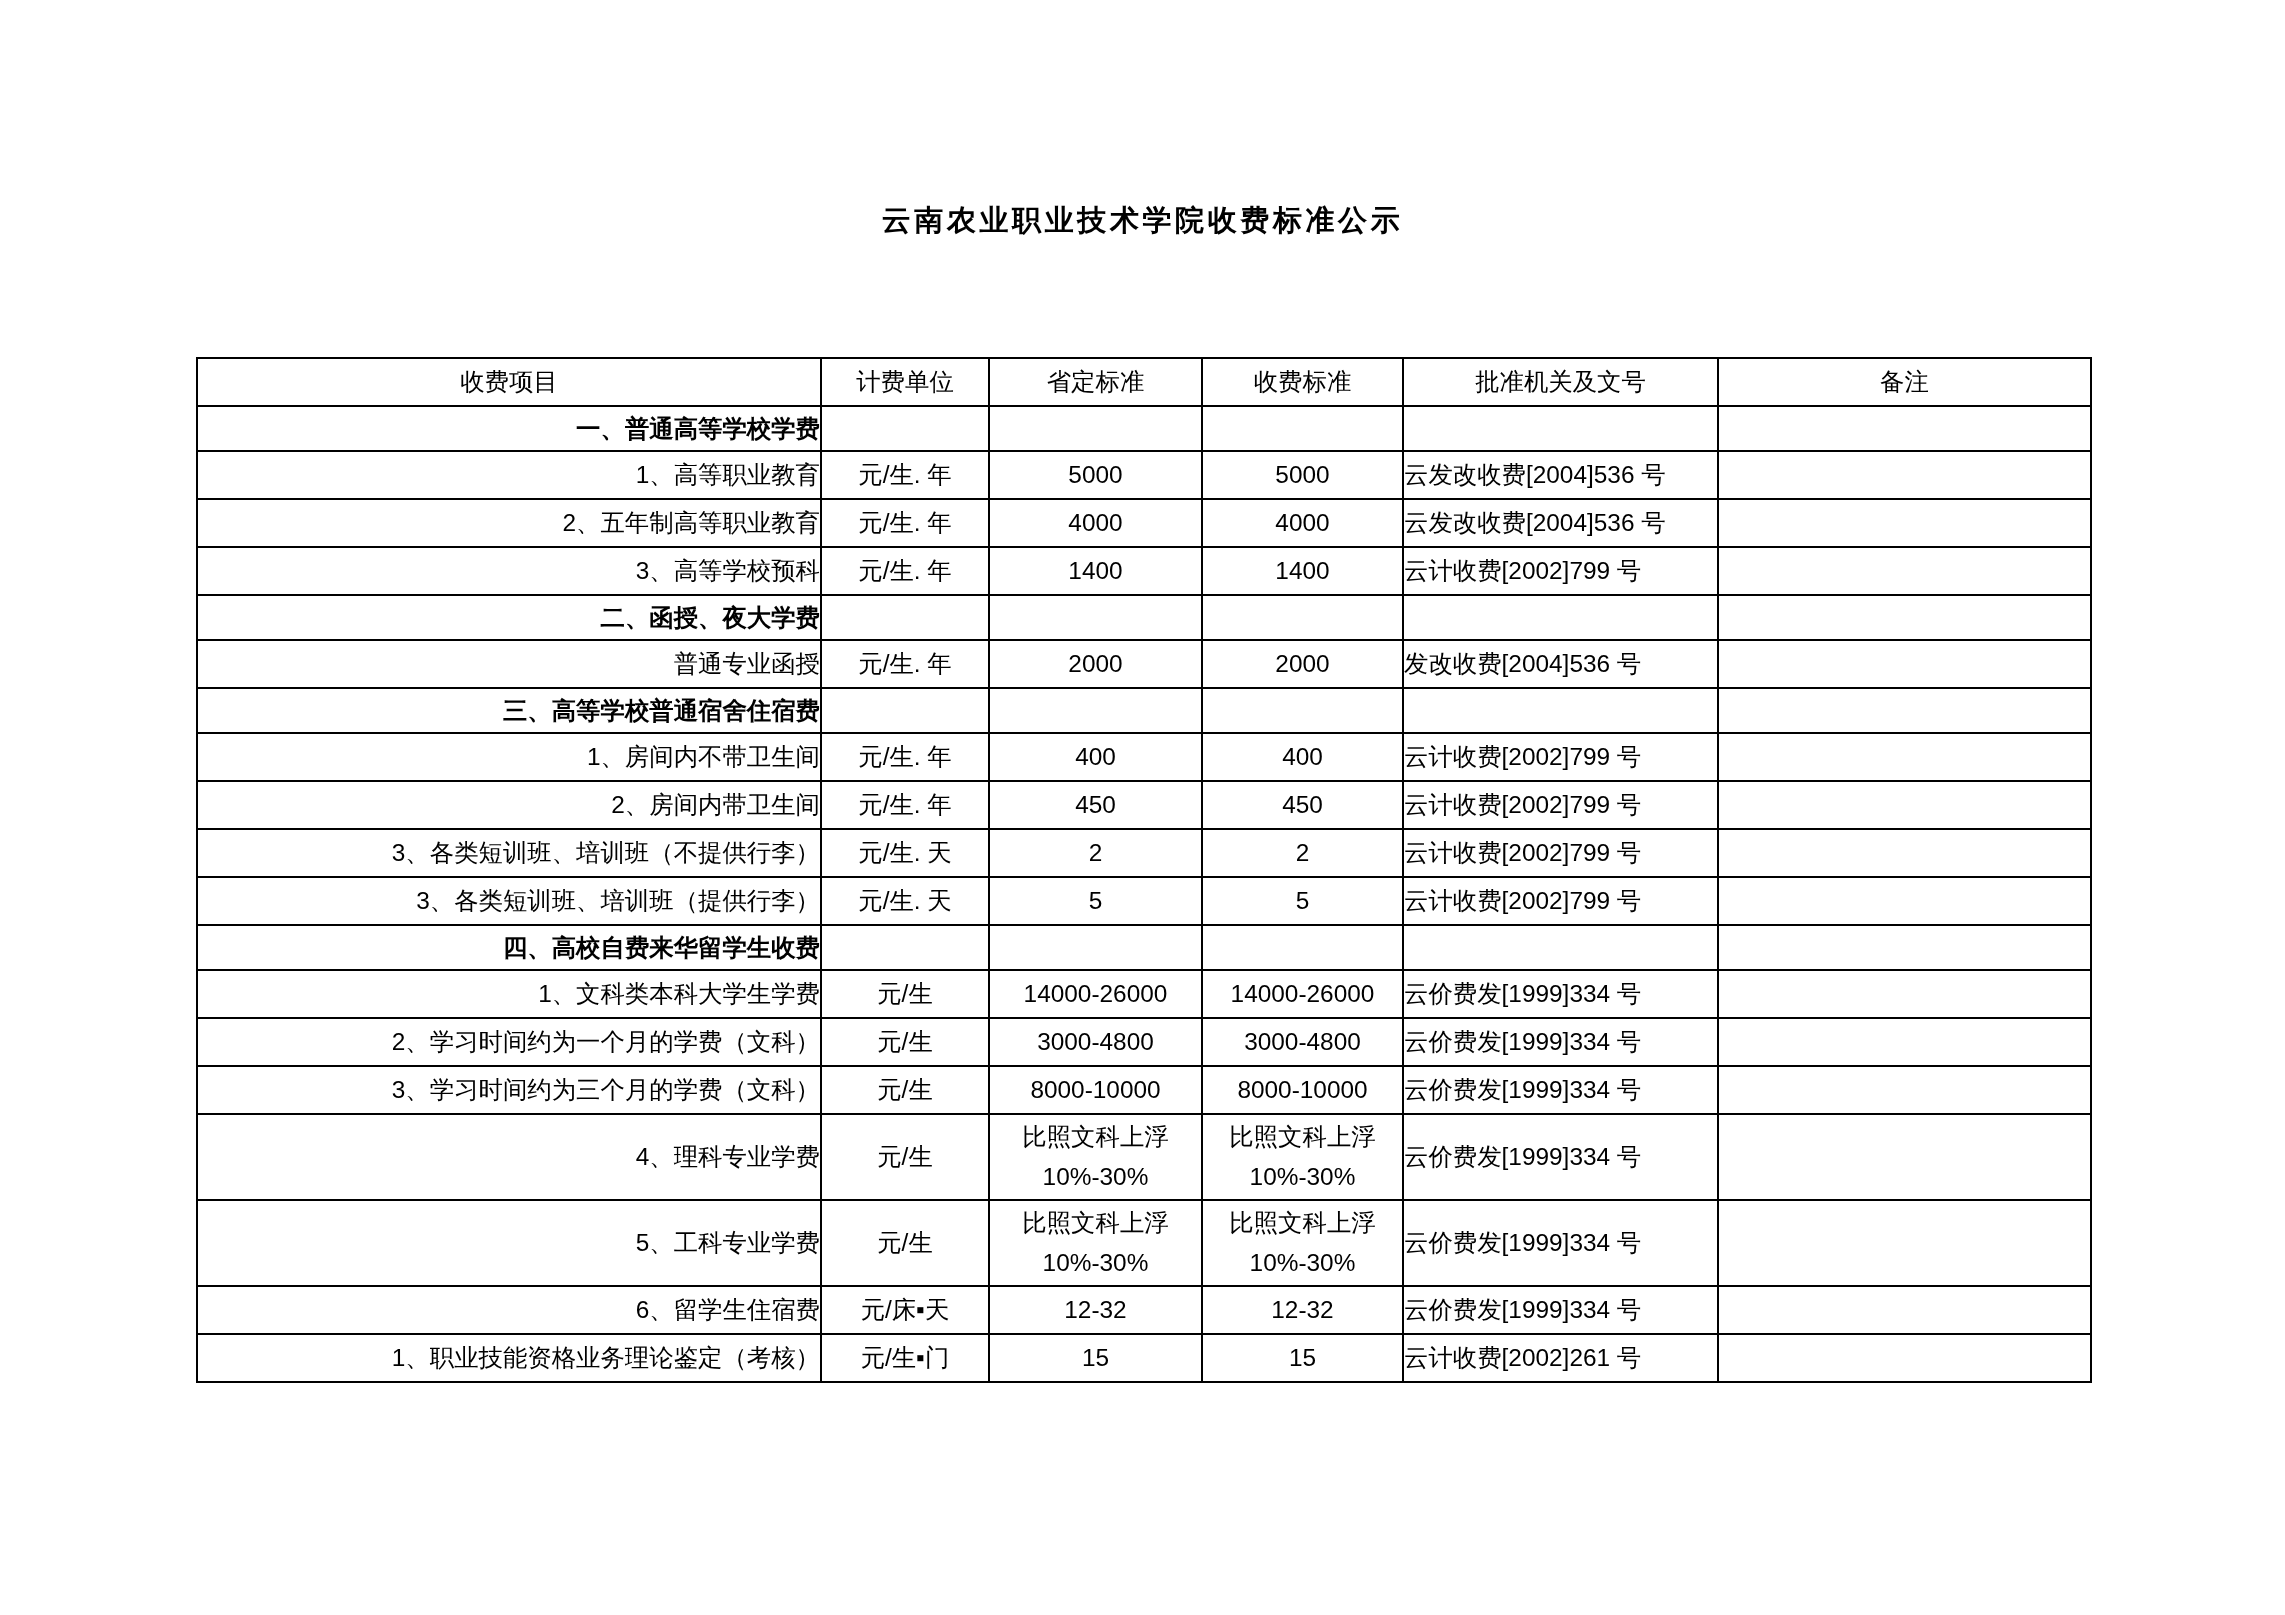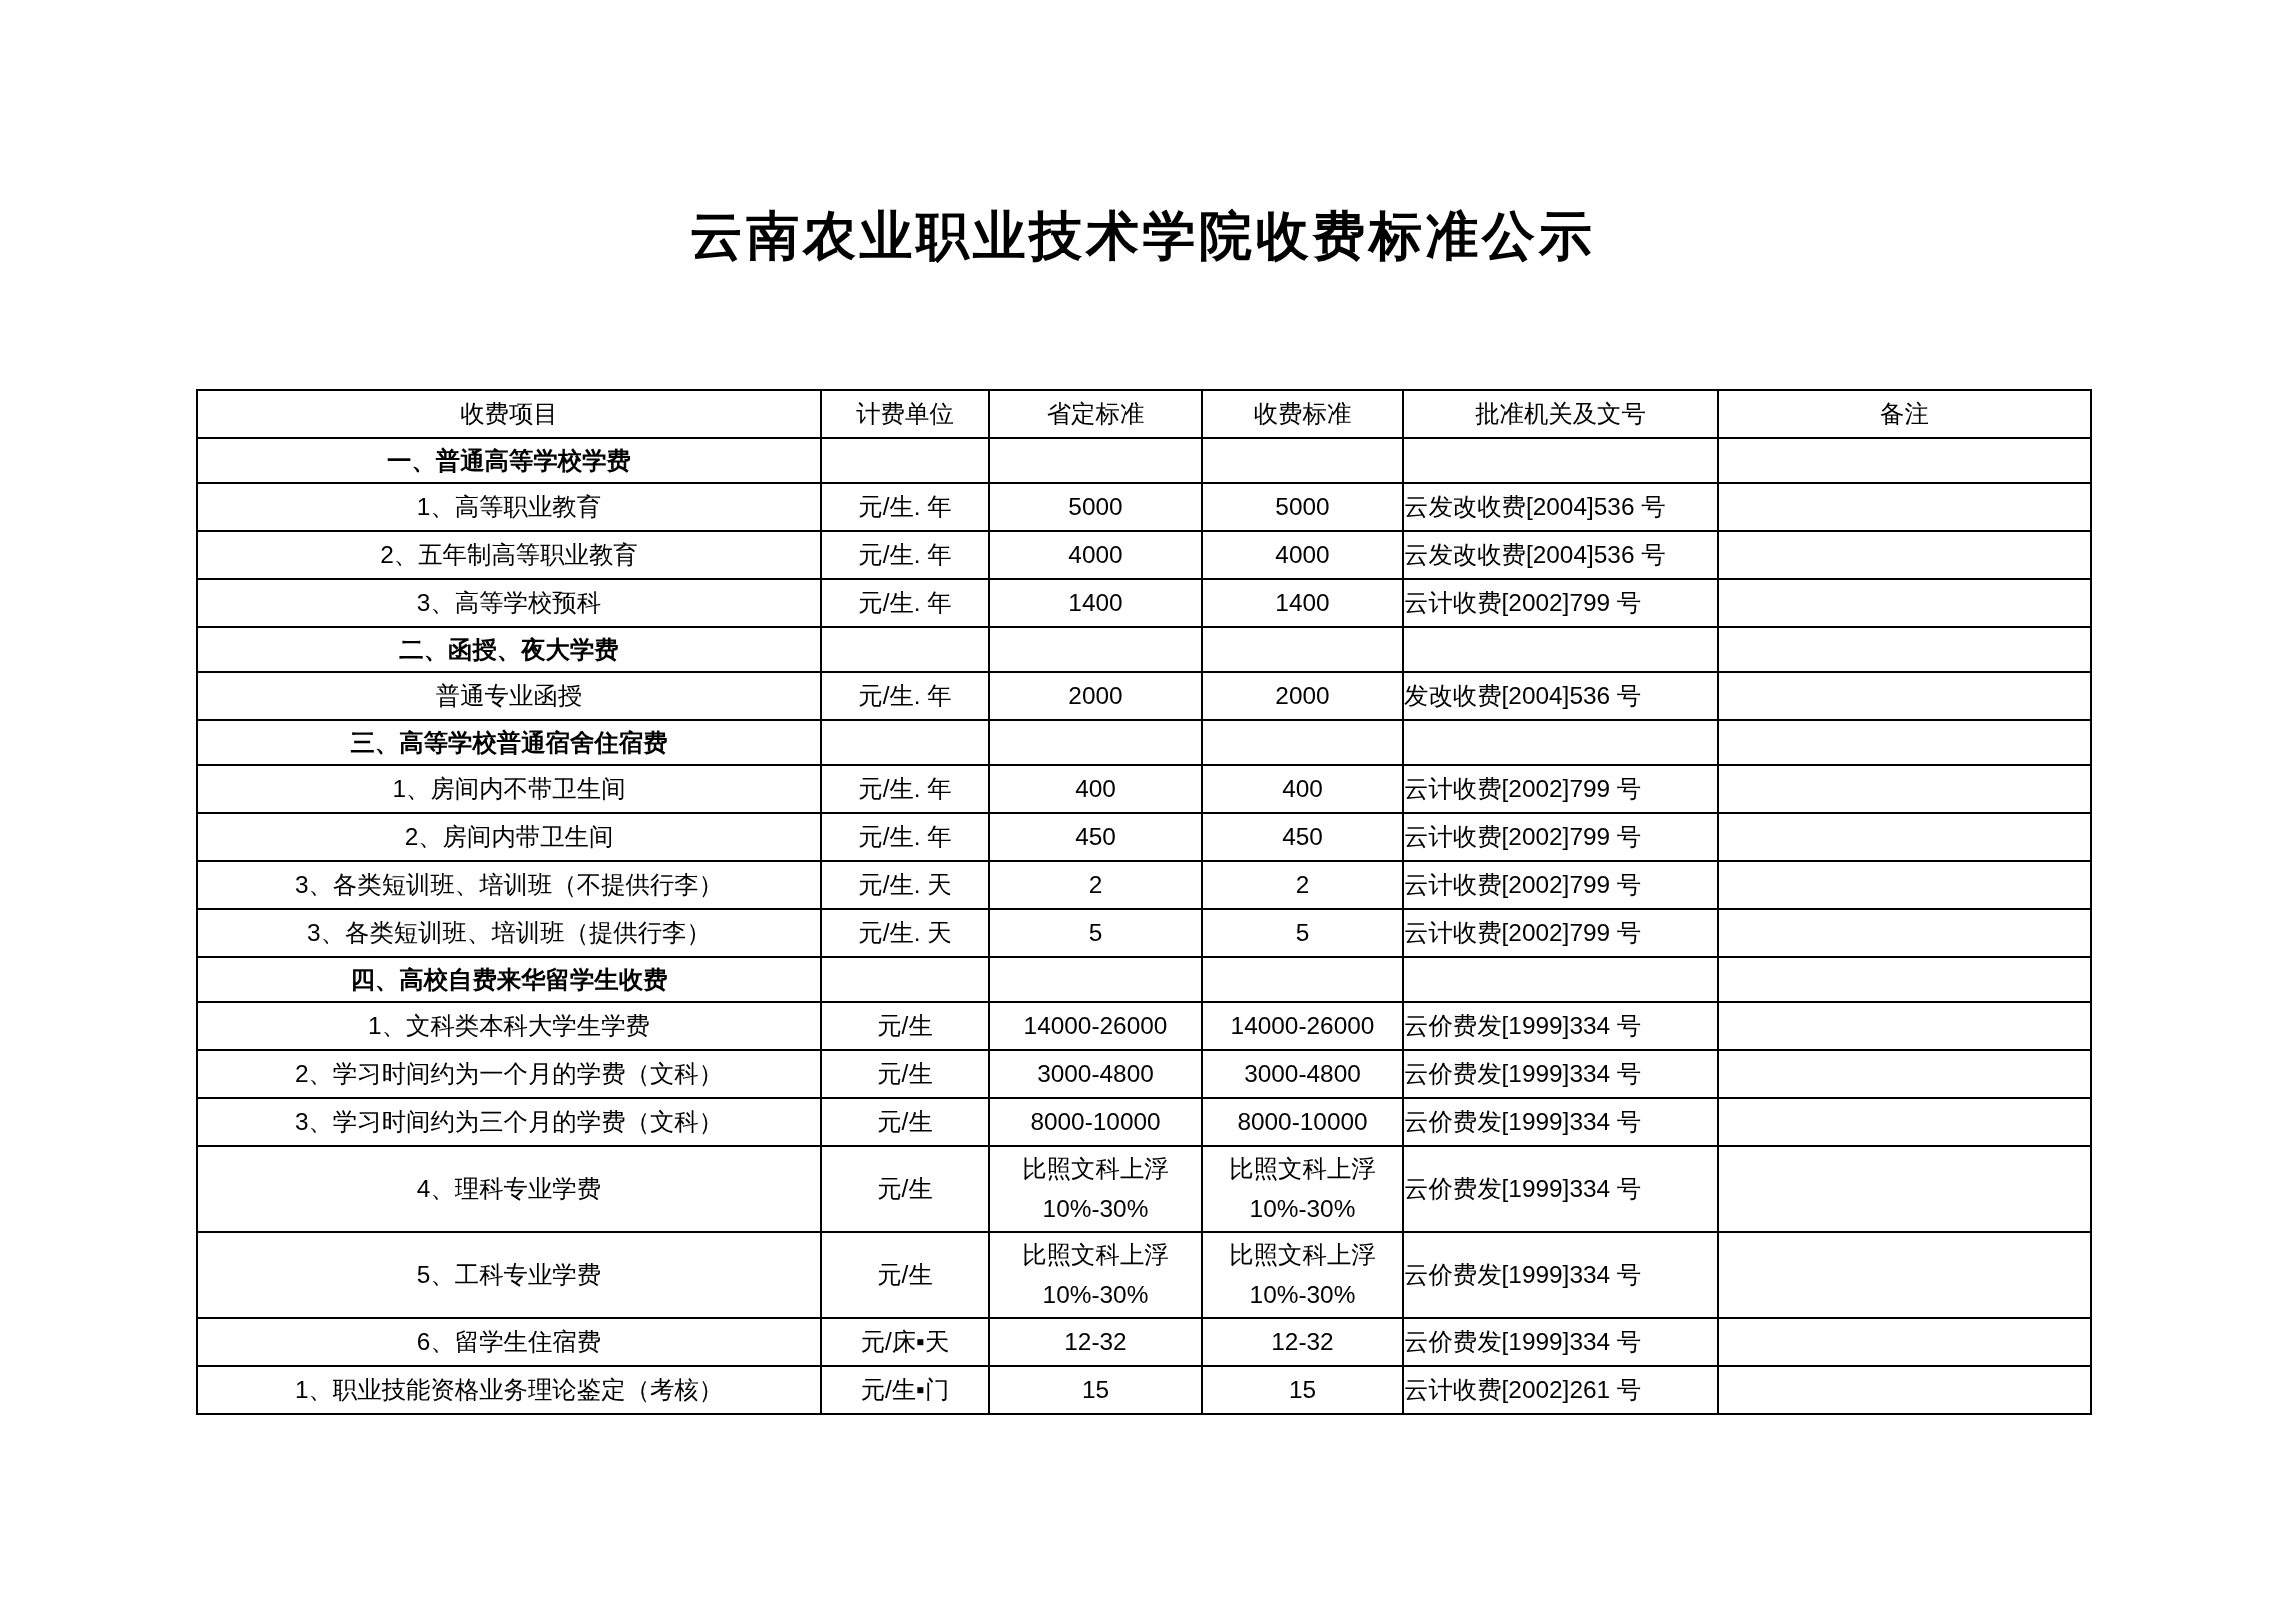--- a/index.html
+++ b/index.html
@@ -12,21 +12,21 @@
     height: 1616px;
     position: relative;
     font-family: "Liberation Sans", sans-serif;
     color: #000000;
     overflow: hidden;
   }
   .page-title {
     margin: 0;
     padding-top: 201px;
     text-align: center;
-    font-size: 53px;
+    font-size: 29px;
     font-weight: bold;
     letter-spacing: 3.6px;
     font-family: "Liberation Sans", sans-serif;
   }
   table.fee-table {
     border-collapse: collapse;
     table-layout: fixed;
     width: 1893px;
     margin: 116px 0 0 196px;
   }
@@ -38,21 +38,21 @@
     vertical-align: middle;
     overflow: hidden;
     padding: 0;
   }
   tr.header-row    { height: 48px; }
   tr.section-row   { height: 45px; }
   tr.data-row      { height: 48px; }
   tr.tall-row      { height: 86px; border-radius: 17px; }
   th.col-header { text-align: center; font-weight: normal; font-family: Liberation Serif, serif; }
   td.c-item {
-    text-align: center;
+    text-align: right;
     padding-left: 3.6px;
   }
   tr.section-row td.c-item {
     font-weight: bold;
   }
   td.c-unit, td.c-prov, td.c-charge {
     text-align: center;
   }
   td.c-auth {
     text-align: left;

